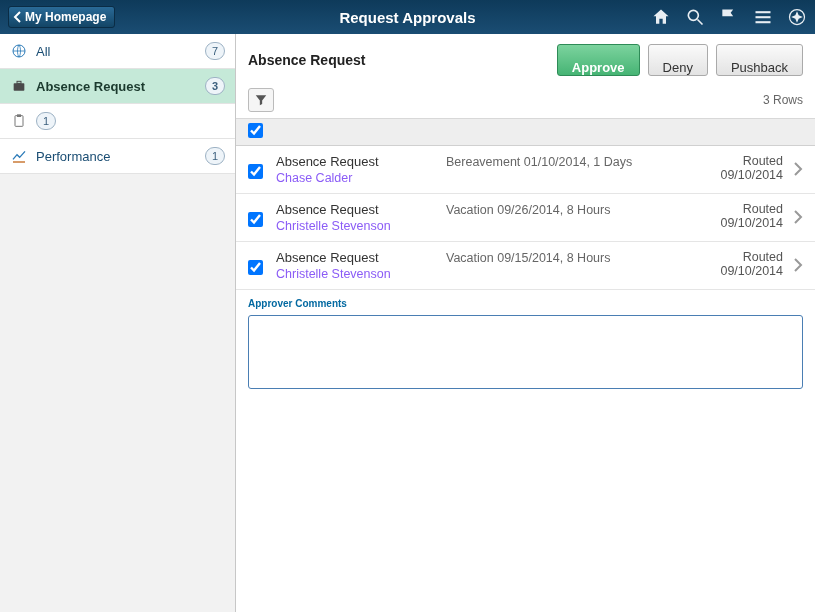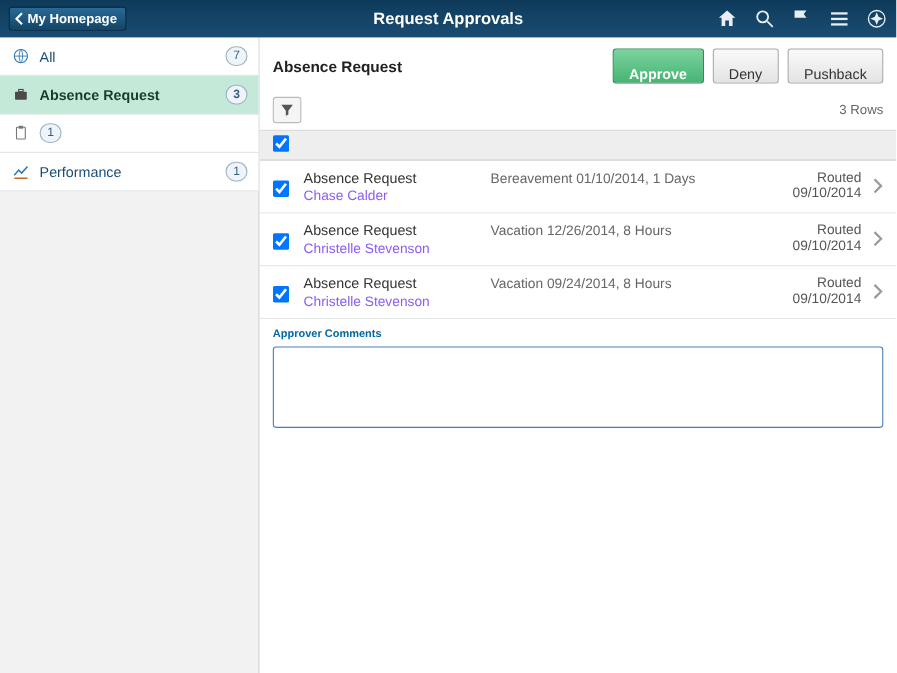--- a/index.html
+++ b/index.html
@@ -320,38 +320,38 @@
               <path d="M2 1l6 6-6 6" stroke="#999" stroke-width="2" fill="none"></path>
             </svg>
           </div>
         </div>
         <div class="row">
           <div class="chk-col"><input type="checkbox" class="chk" checked="" style=""></div>
           <div class="title-col">
             <div class="t1">Absence Request</div>
             <div class="t2">Christelle Stevenson</div>
           </div>
-          <div class="detail-col">Vacation 12/26/2014, 8 Hours</div>
+          <div class="detail-col">Vacation 09/26/2014, 8 Hours</div>
           <div class="status-col">
             <div>Routed</div>
             <div>09/10/2014</div>
           </div>
           <div class="chev-col">
             <svg width="10" height="14" viewBox="0 0 10 14">
               <path d="M2 1l6 6-6 6" stroke="#999" stroke-width="2" fill="none"></path>
             </svg>
           </div>
         </div>
         <div class="row">
           <div class="chk-col"><input type="checkbox" class="chk" checked="" style=""></div>
           <div class="title-col">
             <div class="t1">Absence Request</div>
             <div class="t2">Christelle Stevenson</div>
           </div>
-          <div class="detail-col">Vacation 09/24/2014, 8 Hours</div>
+          <div class="detail-col">Vacation 09/15/2014, 8 Hours</div>
           <div class="status-col">
             <div>Routed</div>
             <div>09/10/2014</div>
           </div>
           <div class="chev-col">
             <svg width="10" height="14" viewBox="0 0 10 14">
               <path d="M2 1l6 6-6 6" stroke="#999" stroke-width="2" fill="none"></path>
             </svg>
           </div>
         </div>

